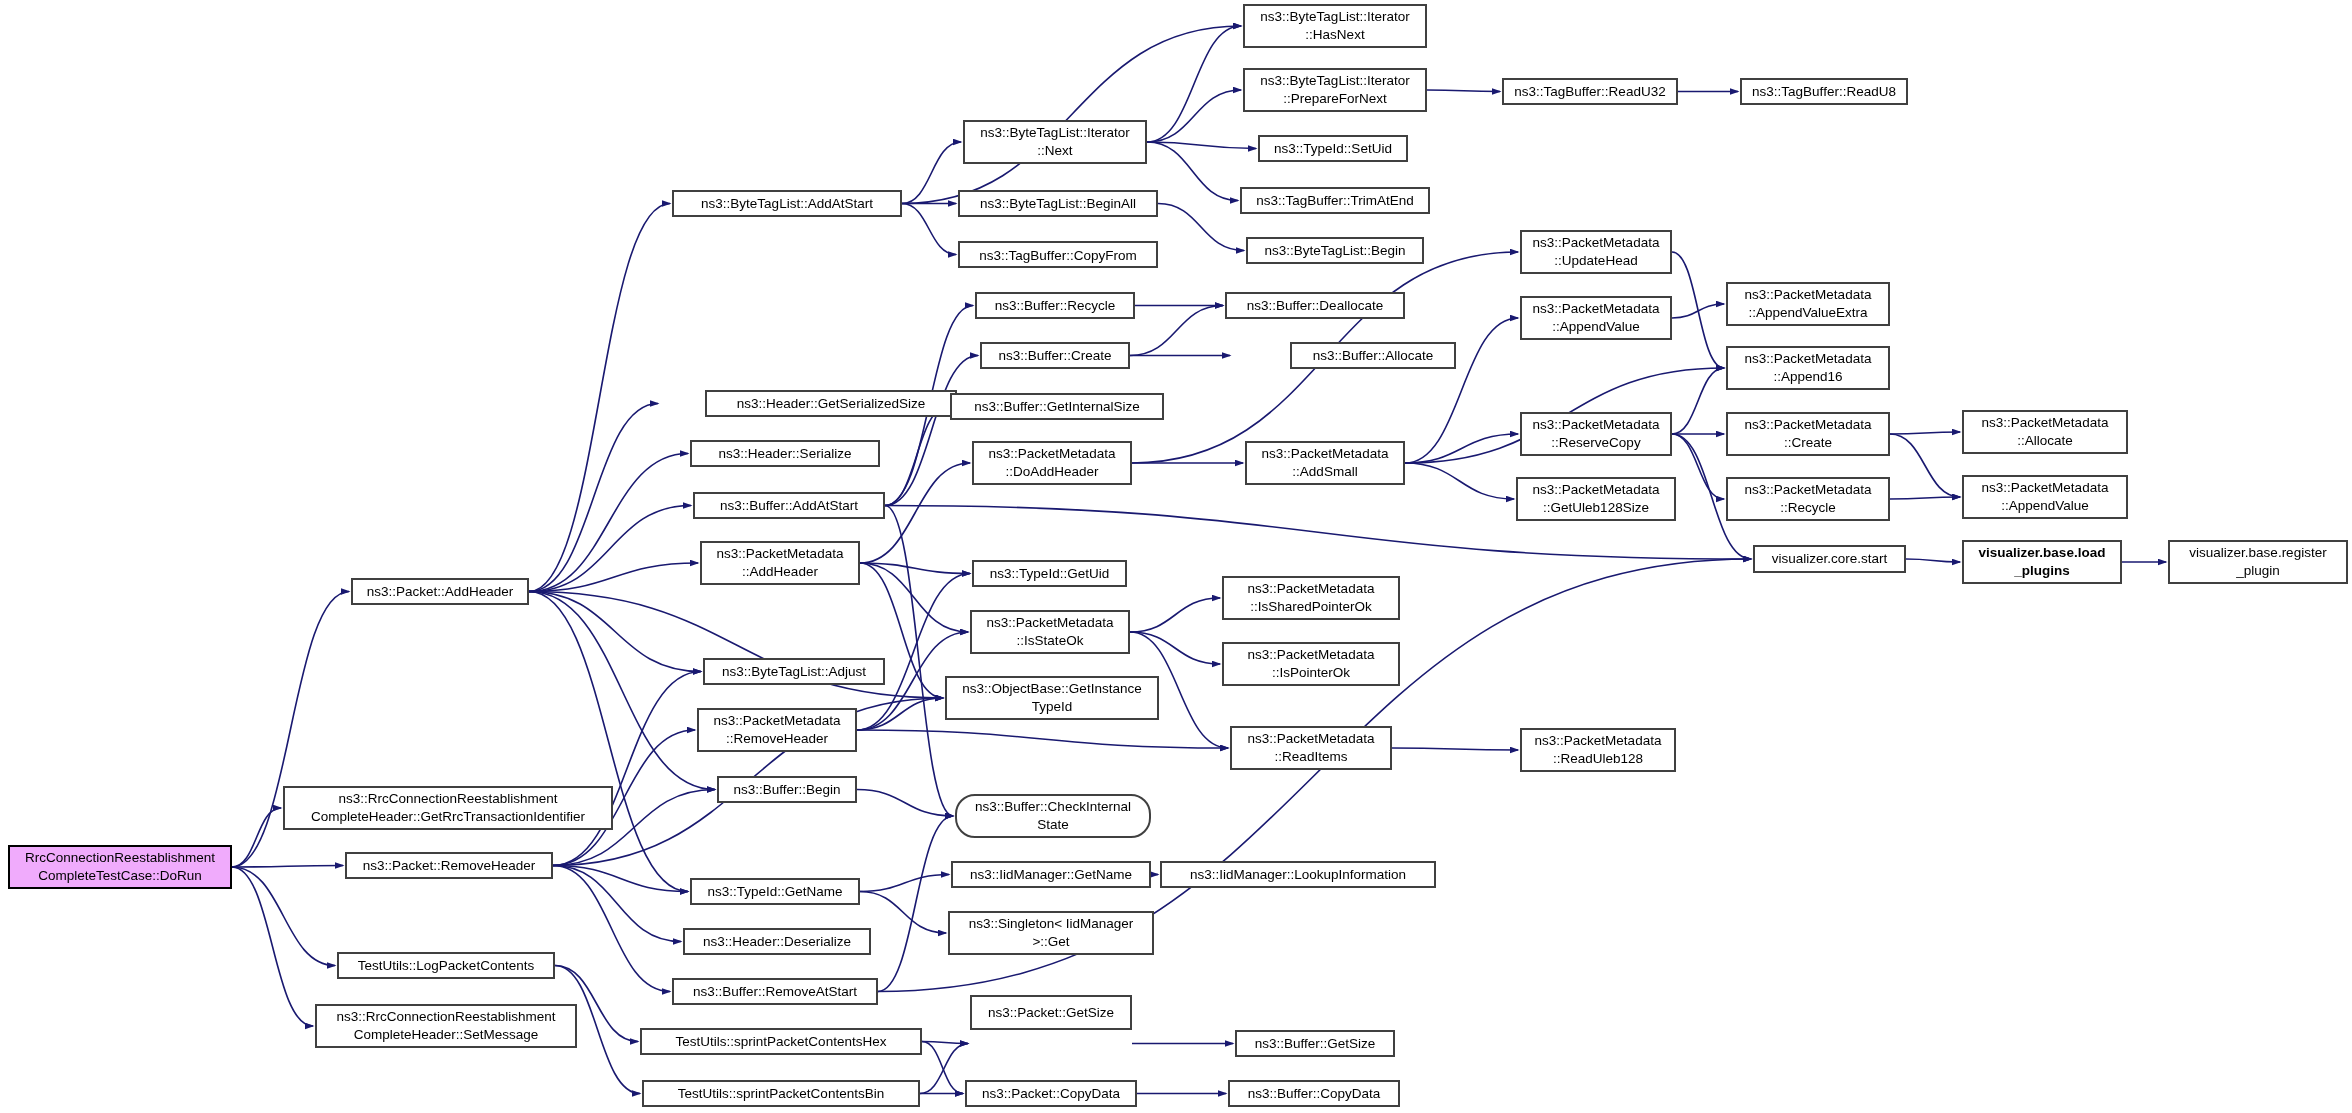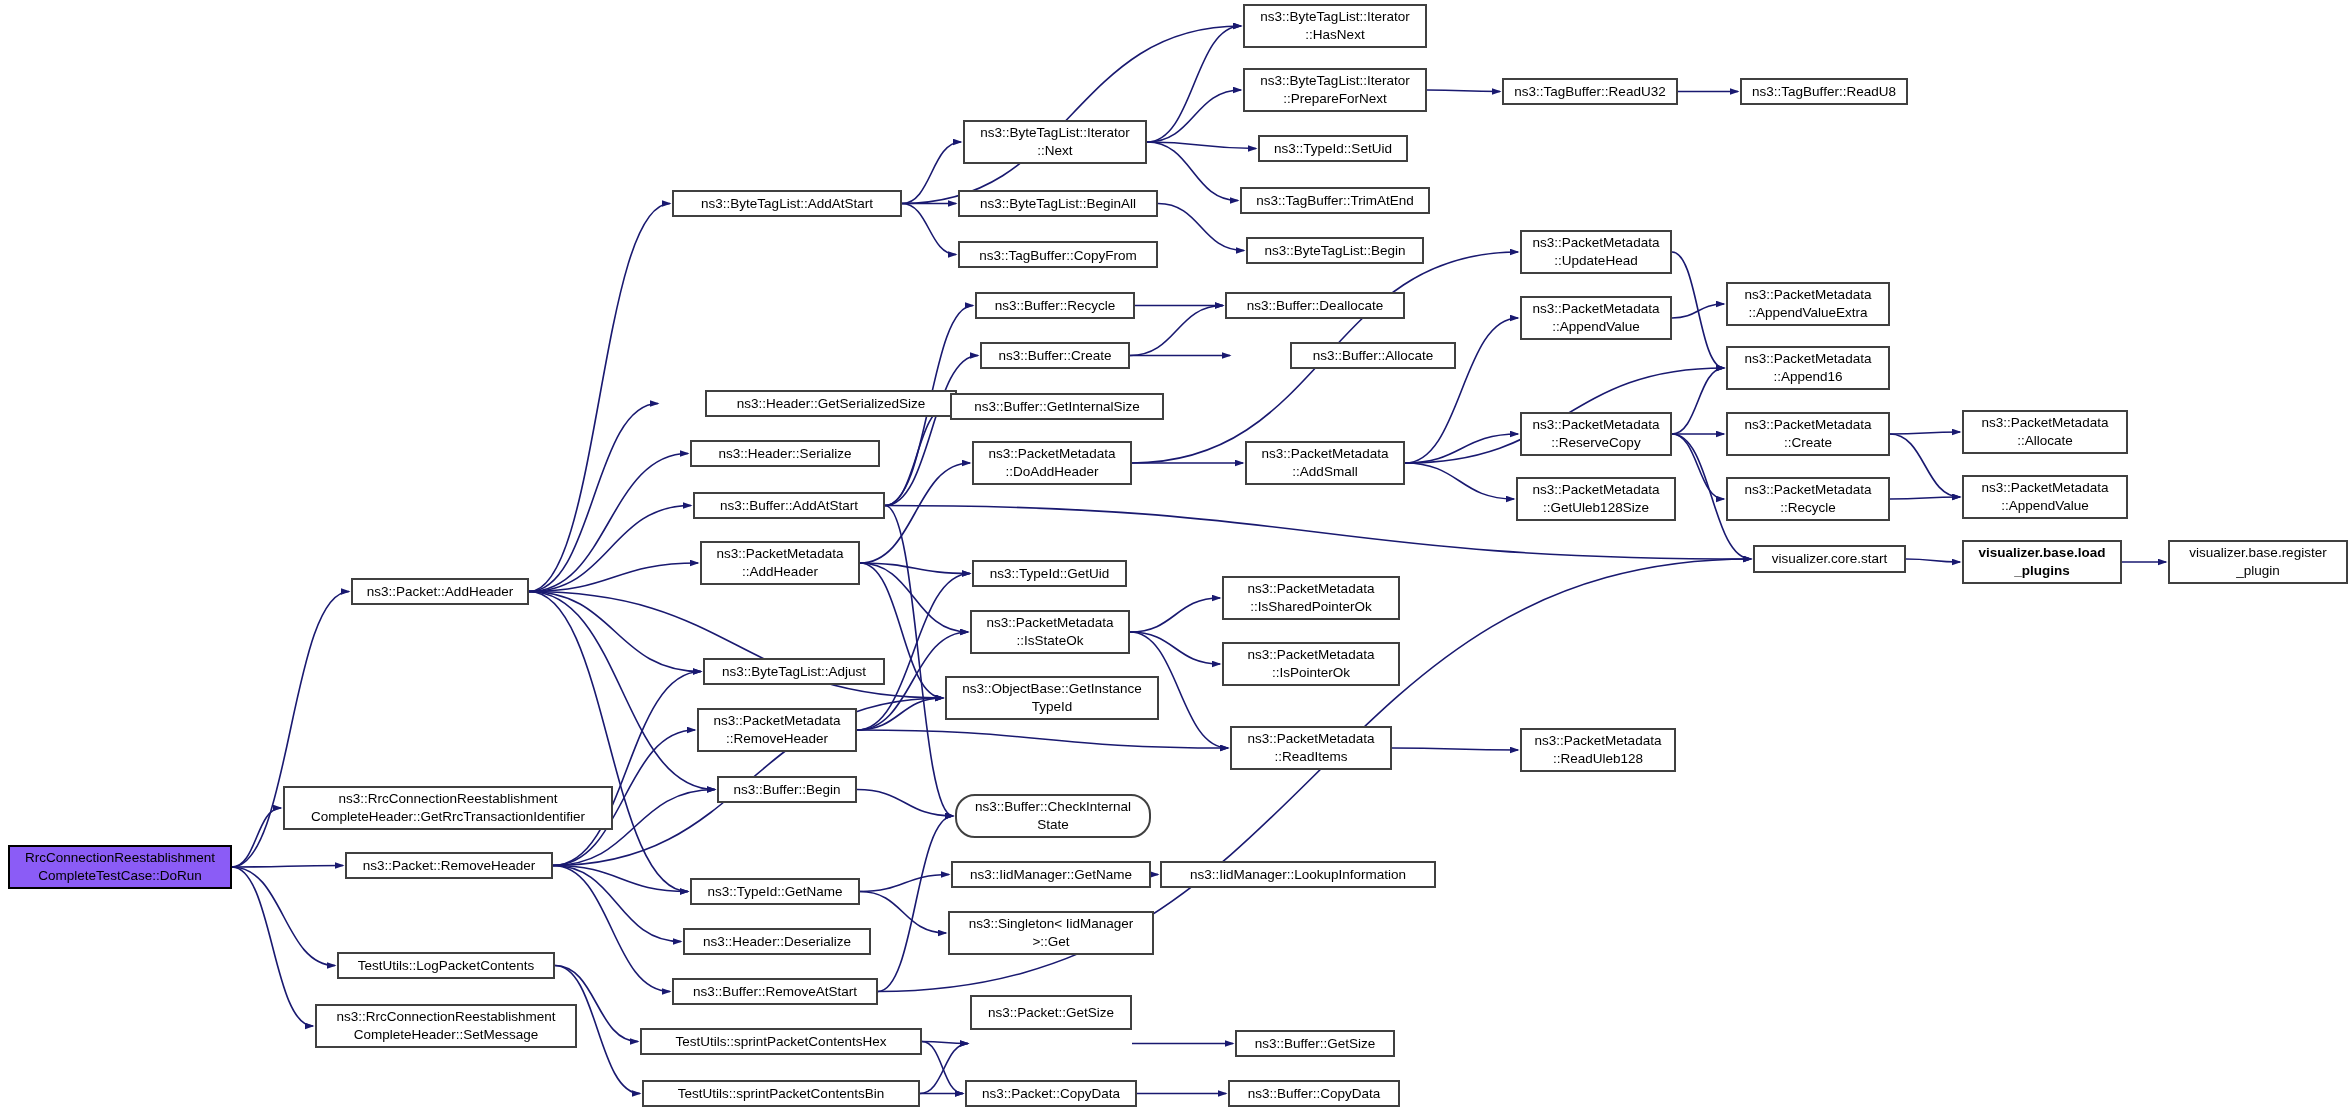--- a/index.html
+++ b/index.html
@@ -3,21 +3,21 @@
 <meta charset="utf-8">
 <style>
   html,body{margin:0;padding:0;background:#ffffff;}
   .canvas{position:relative;width:2352px;height:1113px;background:#ffffff;
           font-family:"Liberation Sans", sans-serif;overflow:hidden;}
   .edge-layer{position:absolute;left:0;top:0;width:2352px;height:1113px;}
   .node{position:absolute;box-sizing:border-box;border:2px solid #404040;background:#ffffff;
         color:#000000;display:flex;flex-direction:column;align-items:center;justify-content:center;
         text-align:center;font-size:13.5px;line-height:1.3;padding:1px 6px;white-space:nowrap;
         cursor:pointer;z-index:2;}
-  .node.focus{background:#8b5cf6;border-color:#000000;cursor:default;}
+  .node.focus{background:#f0abfc;border-color:#000000;cursor:default;}
   .node span{display:block;}
 </style>
 </head>
 <body>
 
 <div class="canvas">
   <svg class="edge-layer" id="edge-layer" width="2352" height="1113" viewBox="0 0 2352 1113" xmlns="http://www.w3.org/2000/svg">
     <defs>
       <marker id="arrow" markerWidth="10" markerHeight="8" refX="8.5" refY="3.5" orient="auto" markerUnits="userSpaceOnUse">
         <path d="M0,0 L10,3.5 L0,7 z" fill="#191970"></path>

